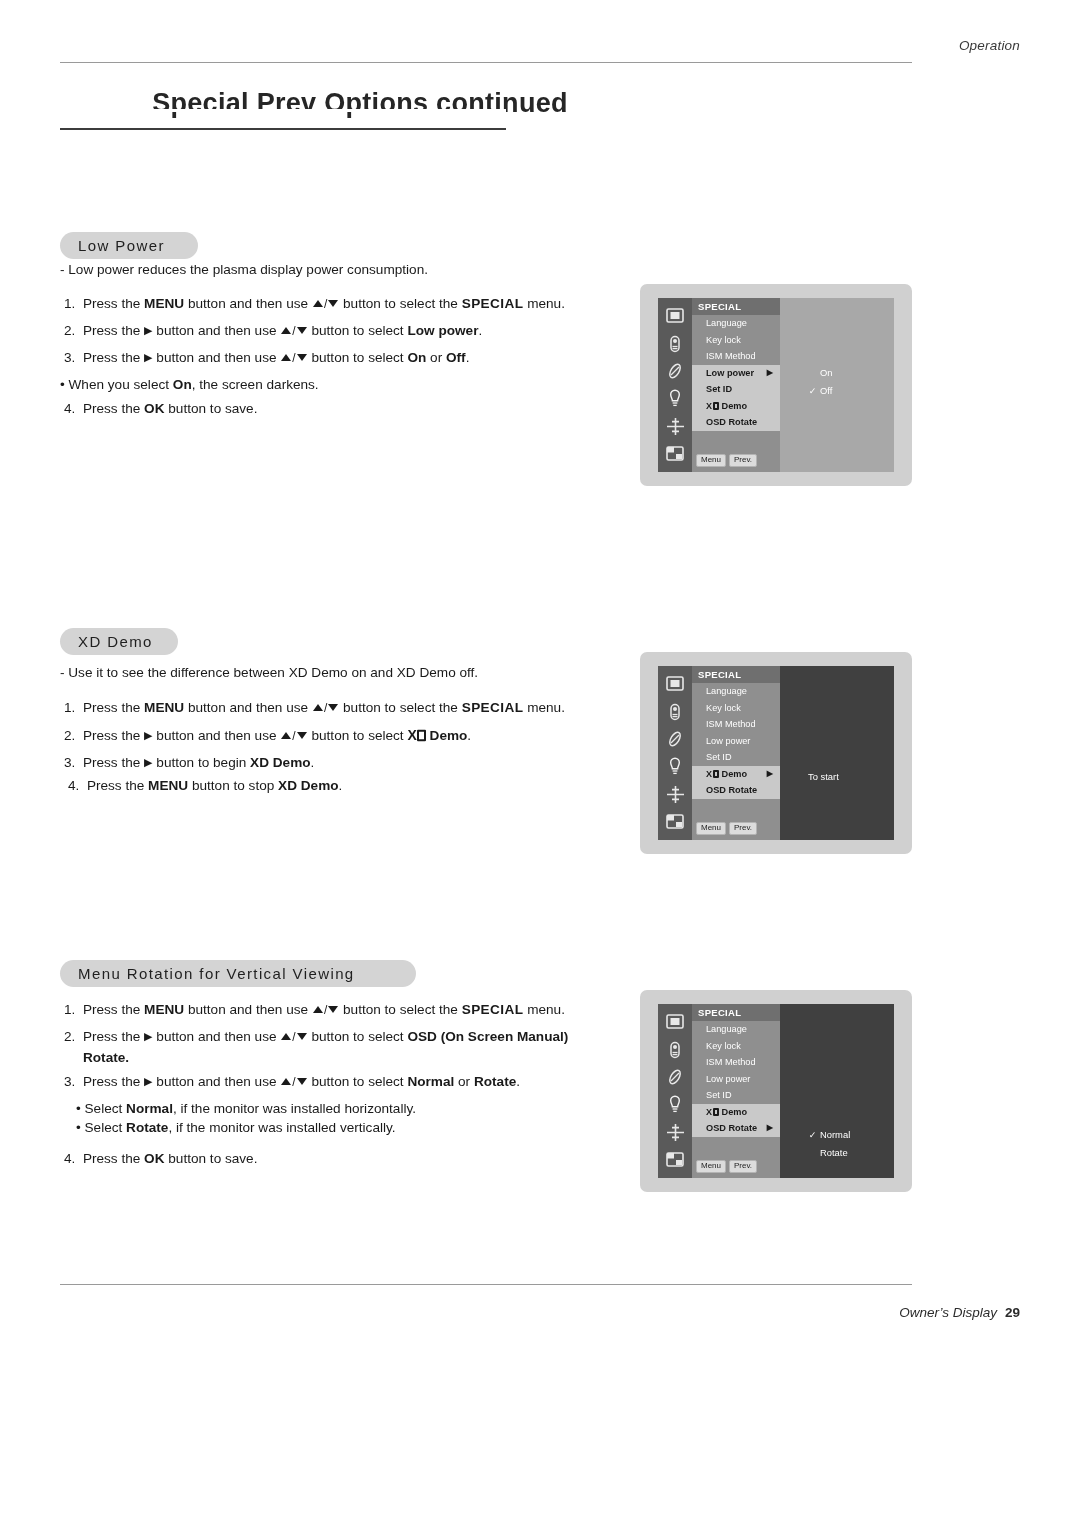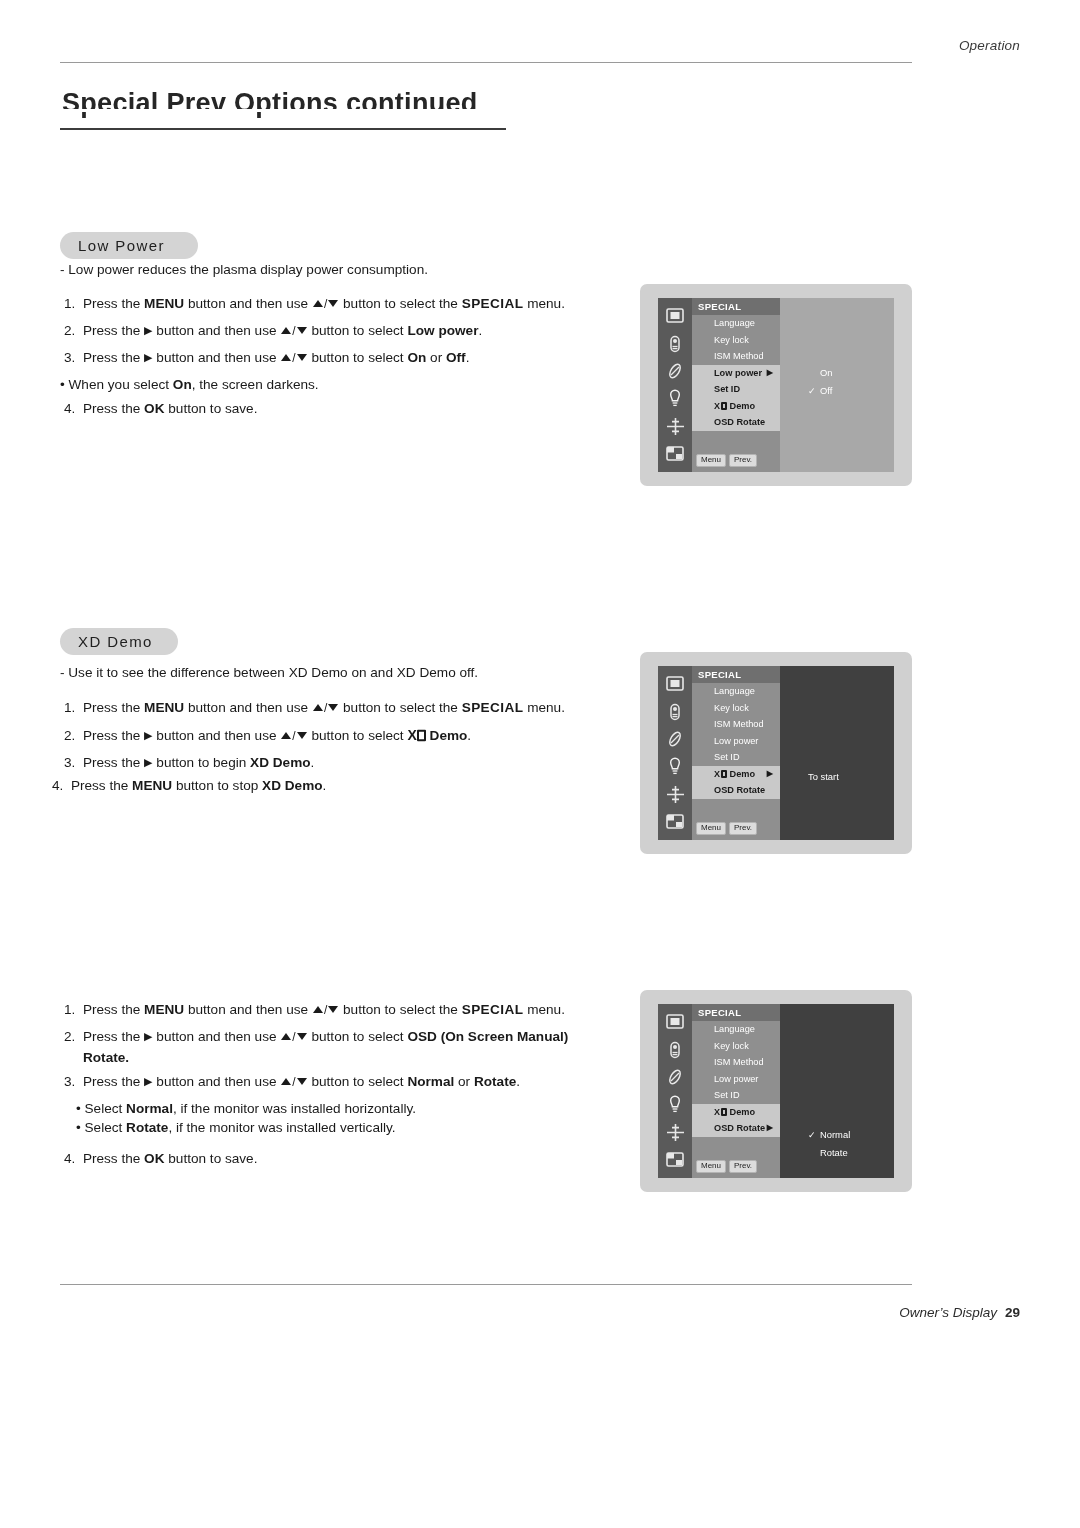--- a/index.html
+++ b/index.html
@@ -12,20 +12,21 @@
     background: #ffffff;
     font-family: "Liberation Sans", sans-serif;
     color: #1a1a1a;
     position: relative;
     overflow: hidden;
   }
   .page {
     position: relative;
     width: 1080px;
     height: 1528px;
+    text-align: center;
   }
 
   
   .header-label {
     position: absolute;
     top: 38px;
     right: 60px;
     font-style: italic;
     font-size: 13.5px;
     color: #3a3a3a;
@@ -208,21 +209,21 @@
     left: 0;
     top: 17px;
     width: 100%;
   }
   .menu-item {
     height: 16.5px;
     color: #ffffff;
     font-size: 9.2px;
     display: flex;
     align-items: center;
-    padding-left: 22px;
+    padding-left: 14px;
     box-sizing: border-box;
     position: relative;
     white-space: nowrap;
   }
   .menu-item.sel {
     background: #c9c9c9;
     color: #1a1a1a;
     font-weight: bold;
   }
   .menu-item .mi-arrow {
@@ -497,21 +498,21 @@
   </div>
 
   <div class="txt" style="left:64px; top:754px;">
     <span>3.</span>&nbsp;
     <span>Press the</span>
     <span class="arrow-r">▶</span>
     <span>button to begin</span>
     <span class="b">XD Demo</span><span>.</span>
   </div>
 
-  <div class="txt" style="left:52px; top:777px;">
+  <div class="txt" style="left:68px; top:777px;">
     <span>4.</span>&nbsp;
     <span>Press the</span>
     <span class="b">MENU</span>
     <span>button to stop</span>
     <span class="b">XD Demo</span><span>.</span>
   </div>
 
   <div class="osd" style="left:640px; top:652px; width:272px; height:202px;">
     <div class="osd-inner">
       <div class="icon-col">
@@ -594,20 +595,23 @@
       </div>
 
       <div class="right-pane dark">
         <div class="opt" style="left:28px; top:105px;">
           <span>To start</span>
         </div>
       </div>
     </div>
   </div>
 
+  <div class="pill" style="left:60px; top:960px; width:356px;">
+    <span>Menu Rotation for Vertical Viewing</span>
+  </div>
 
   <div class="txt" style="left:64px; top:1001px;">
     <span>1.</span>&nbsp;
     <span>Press the</span>
     <span class="b">MENU</span>
     <span>button and then use</span>
     <span class="tri-up"></span><span class="slash">/</span><span class="tri-dn"></span>
     <span>button to select the</span>
     <span class="sp">SPECIAL</span>
     <span>menu.</span>

